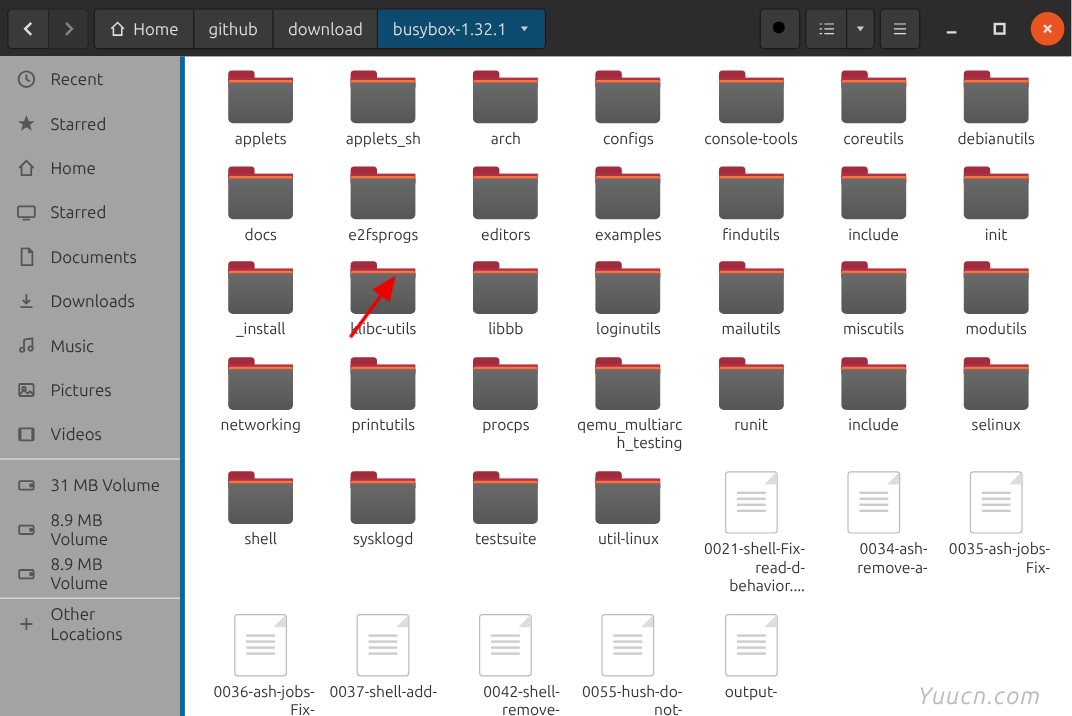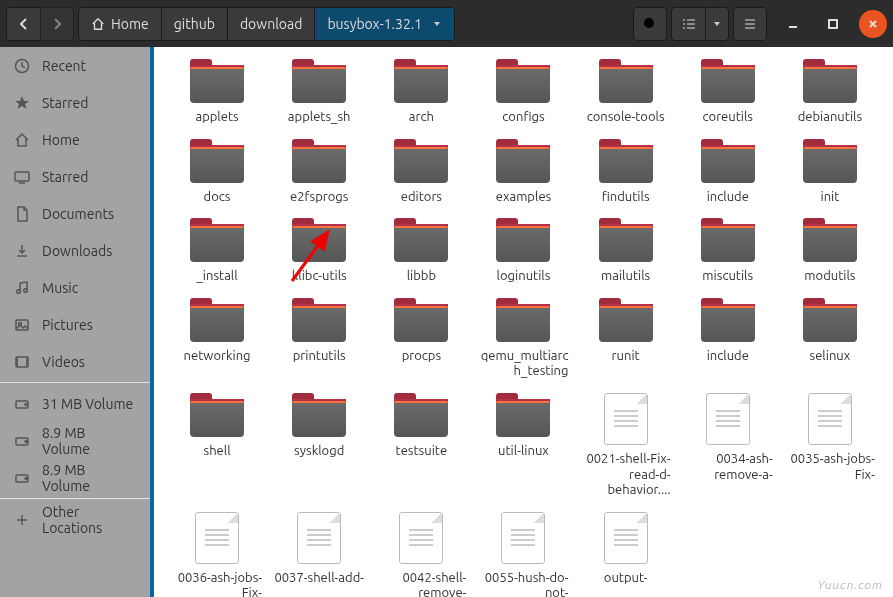--- a/index.html
+++ b/index.html
@@ -52,21 +52,21 @@
 
 
 .file-icon { width: 44px; height: 52px; background: #fff; border: 1px solid #bbb; border-radius: 3px; position: relative; display: flex; flex-direction: column; justify-content: center; align-items: center; gap: 3px; }
 .file-icon::before { content: ''; position: absolute; top: 0; right: 0; width: 10px; height: 10px; background: linear-gradient(135deg, transparent 49%, #ddd 50%); }
 .file-line { width: 24px; height: 2px; background: #ccc; }
 
 
 .arrow { position: absolute; top: 226px; left: 286px; pointer-events: none; }
 
 
-.watermark { position: absolute; bottom: 6px; right: 10px; font-size: 12px; color: #bbb; font-style: italic; letter-spacing: 1px; }
+.watermark { position: absolute; bottom: 6px; right: 25px; font-size: 20px; color: #bbb; font-style: italic; letter-spacing: 1px; }
 </style>
 </head>
 <body>
 
 <div class="header">
   <div class="nav-group">
     <div class="nav-btn">
         <svg width="10" height="14" viewBox="0 0 10 14">
           <path d="M7 2 L2 7 L7 12"></path>
         </svg>

